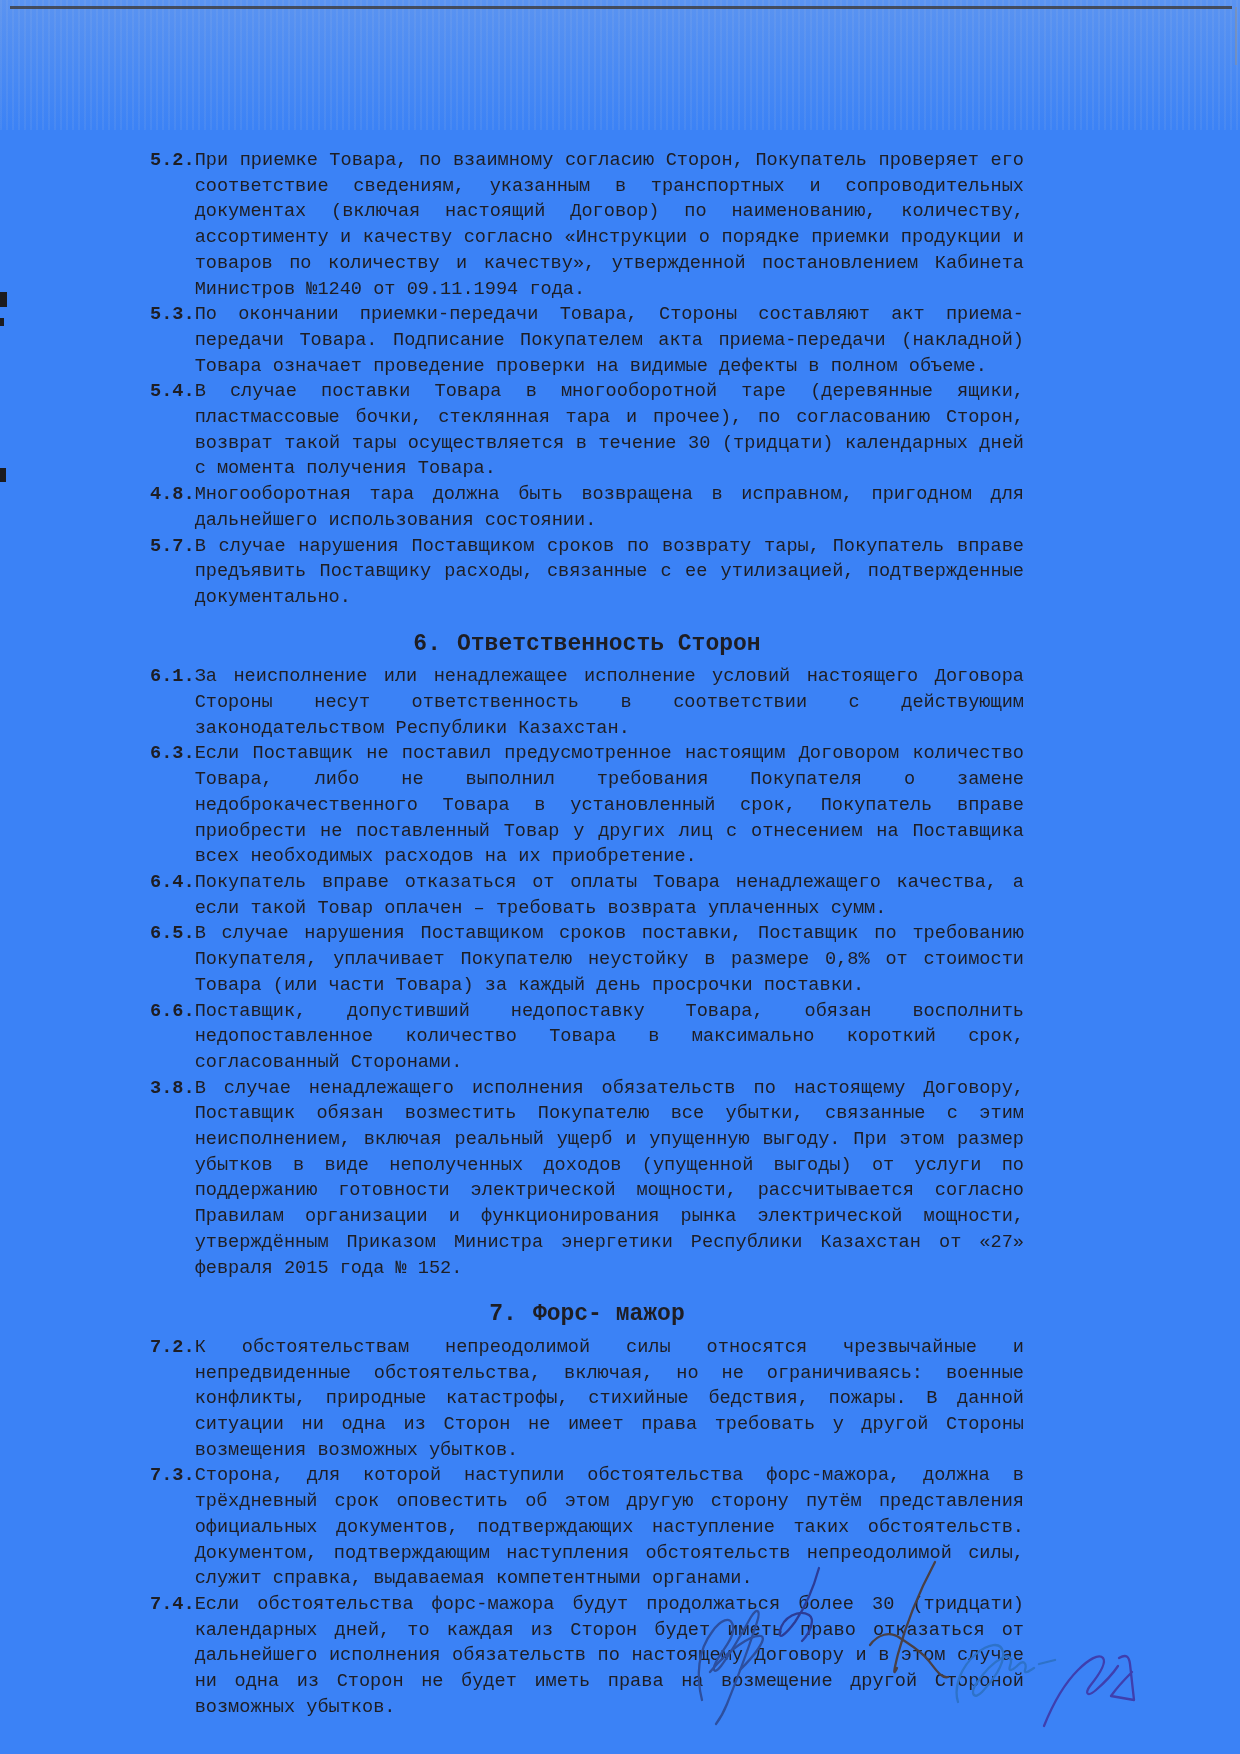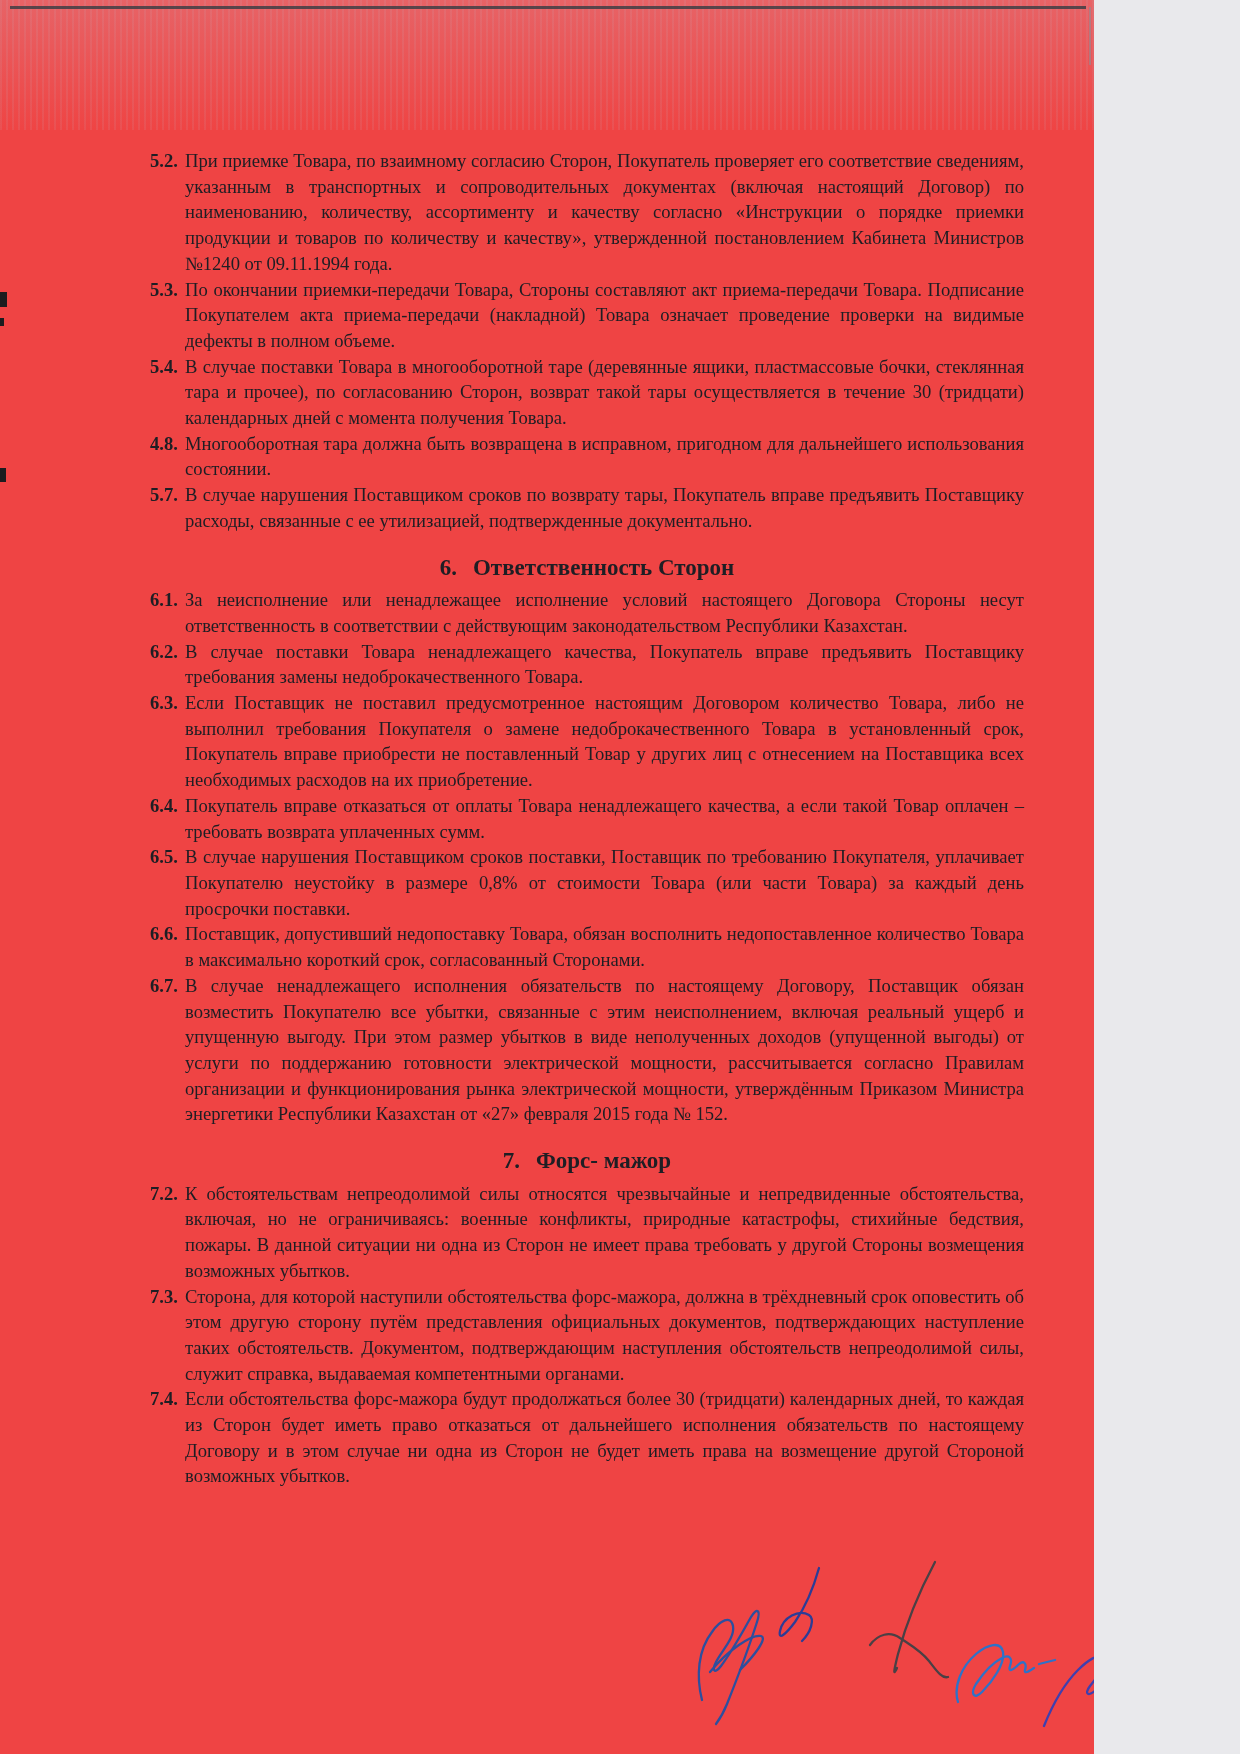--- a/index.html
+++ b/index.html
@@ -1,17 +1,17 @@
 <!DOCTYPE html>
 <html lang="ru"><head>
 <meta charset="utf-8">
 <style>
   html,body{margin:0;padding:0;}
   body{width:1240px;height:1754px;background:#e9e9ec;font-family:"Liberation Serif","DejaVu Serif",serif;}
-  .page{position:relative;width:1094px;height:1754px;background:#ef4444;overflow:hidden;}
+  .page{position:relative;width:1240px;height:1754px;background:#3b82f6;overflow:hidden;font-family:Liberation Mono, monospace;}
   
   .page::before{content:"";position:absolute;left:0;top:0;right:0;height:130px;
     background:
       repeating-linear-gradient(90deg, rgba(186,196,214,.10) 0 2px, rgba(255,255,255,0) 2px 6px),
       linear-gradient(180deg, rgba(203,210,224,.22), rgba(255,255,255,0));
     pointer-events:none;}
   .scan-top-line{position:absolute;left:10px;right:8px;top:6px;height:3px;background:#3e3e44;opacity:.85;}
   .scan-right-line{position:absolute;right:3px;top:7px;width:2px;height:58px;background:#8a8f99;opacity:.55;}
   .edge-mark{position:absolute;left:0;background:#1c1c1f;}
   .edge-mark.m1{top:292px;width:7px;height:15px;}
@@ -60,41 +60,37 @@
       <div class="clause">
         <span class="num">5.7.</span>
         <span class="body">В случае нарушения Поставщиком сроков по возврату тары, Покупатель вправе предъявить Поставщику расходы, связанные с ее утилизацией, подтвержденные документально.</span>
       </div>
       <div class="sec-heading"><span class="hnum">6.</span><span>Ответственность Сторон</span></div>
       <div class="clause">
         <span class="num">6.1.</span>
         <span class="body">За неисполнение или ненадлежащее исполнение условий настоящего Договора Стороны несут ответственность в соответствии с действующим законодательством Республики Казахстан.</span>
       </div>
       <div class="clause">
-        <span class="num">6.2.</span>
-        <span class="body">В случае поставки Товара ненадлежащего качества, Покупатель вправе предъявить Поставщику требования замены недоброкачественного Товара.</span>
-      </div>
-      <div class="clause">
         <span class="num">6.3.</span>
         <span class="body">Если Поставщик не поставил предусмотренное настоящим Договором количество Товара, либо не выполнил требования Покупателя о замене недоброкачественного Товара в установленный срок, Покупатель вправе приобрести не поставленный Товар у других лиц с отнесением на Поставщика всех необходимых расходов на их приобретение.</span>
       </div>
       <div class="clause">
         <span class="num">6.4.</span>
         <span class="body">Покупатель вправе отказаться от оплаты Товара ненадлежащего качества, а если такой Товар оплачен – требовать возврата уплаченных сумм.</span>
       </div>
       <div class="clause">
         <span class="num">6.5.</span>
         <span class="body">В случае нарушения Поставщиком сроков поставки, Поставщик по требованию Покупателя, уплачивает Покупателю неустойку в размере 0,8% от стоимости Товара (или части Товара) за каждый день просрочки поставки.</span>
       </div>
       <div class="clause">
         <span class="num">6.6.</span>
         <span class="body">Поставщик, допустивший недопоставку Товара, обязан восполнить недопоставленное количество Товара в максимально короткий срок, согласованный Сторонами.</span>
       </div>
       <div class="clause">
-        <span class="num">6.7.</span>
+        <span class="num">3.8.</span>
         <span class="body">В случае ненадлежащего исполнения обязательств по настоящему Договору, Поставщик обязан возместить Покупателю все убытки, связанные с этим неисполнением, включая реальный ущерб и упущенную выгоду. При этом размер убытков в виде неполученных доходов (упущенной выгоды) от услуги по поддержанию готовности электрической мощности, рассчитывается согласно Правилам организации и функционирования рынка электрической мощности, утверждённым Приказом Министра энергетики Республики Казахстан от «27» февраля 2015 года № 152.</span>
       </div>
       <div class="sec-heading"><span class="hnum">7.</span><span>Форс- мажор</span></div>
       <div class="clause">
         <span class="num">7.2.</span>
         <span class="body">К обстоятельствам непреодолимой силы относятся чрезвычайные и непредвиденные обстоятельства, включая, но не ограничиваясь: военные конфликты, природные катастрофы, стихийные бедствия, пожары. В данной ситуации ни одна из Сторон не имеет права требовать у другой Стороны возмещения возможных убытков.</span>
       </div>
       <div class="clause">
         <span class="num">7.3.</span>
         <span class="body">Сторона, для которой наступили обстоятельства форс-мажора, должна в трёхдневный срок оповестить об этом другую сторону путём представления официальных документов, подтверждающих наступление таких обстоятельств. Документом, подтверждающим наступления обстоятельств непреодолимой силы, служит справка, выдаваемая компетентными органами.</span>

